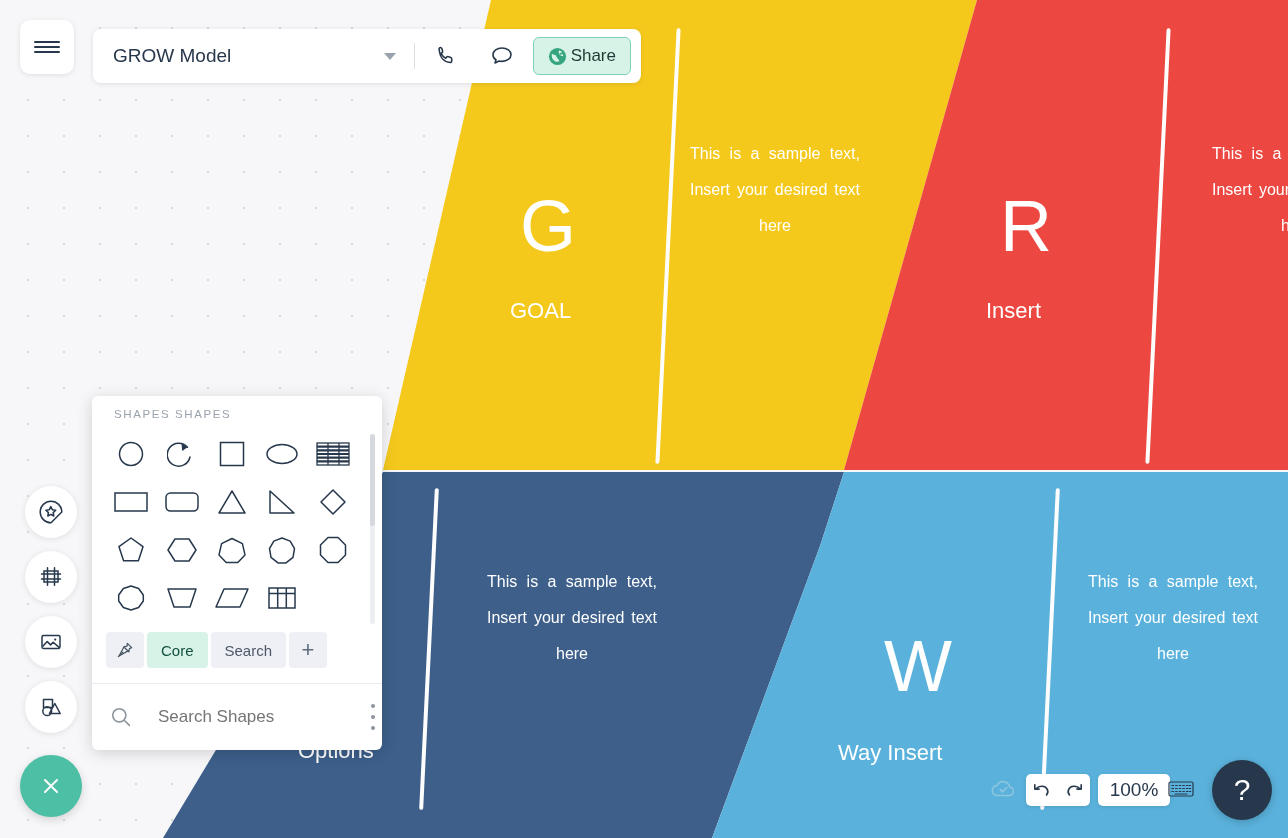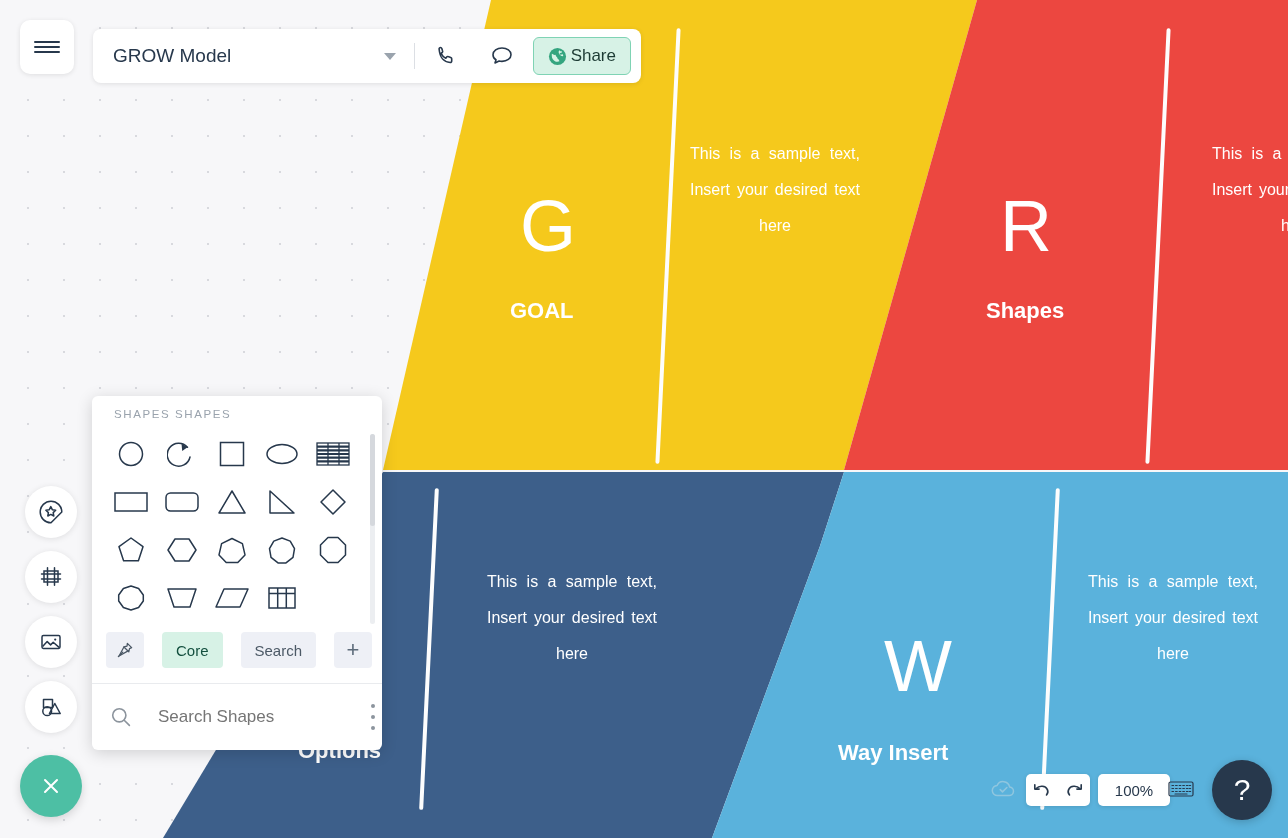--- a/index.html
+++ b/index.html
@@ -42,21 +42,21 @@
   #divider-goal{left:666px;top:28px;width:4px;height:436px;transform:rotate(2.8deg);}
   #divider-reality{left:1156px;top:28px;width:4px;height:436px;transform:rotate(2.8deg);}
   #divider-options{left:427px;top:488px;width:4px;height:322px;transform:rotate(2.8deg);}
   #divider-way{left:1048px;top:488px;width:4px;height:322px;transform:rotate(2.8deg);}
 
   .quad-letter{
     position:absolute;color:#ffffff;font-size:72px;font-weight:400;
     line-height:1;letter-spacing:1px;
   }
   .quad-title{
-    position:absolute;color:#ffffff;font-size:22px;font-weight:700;white-space:nowrap;text-align:center;
+    position:absolute;color:#ffffff;font-size:22px;font-weight:400;white-space:nowrap;text-align:center;
   }
   .quad-body{
     position:absolute;color:#ffffff;font-size:16px;line-height:36px;
     text-align:justify;text-align-last:center;width:170px;
   }
   #letter-g{left:520px;top:190px;}
   #title-goal{left:510px;top:298px;}
   #body-goal{left:690px;top:136px;}
   #letter-r{left:1000px;top:190px;}
   #title-reality{left:986px;top:298px;}
@@ -131,21 +131,21 @@
   }
   .shape-cell{
     height:44px;display:flex;align-items:center;justify-content:center;cursor:pointer;
   }
   #shapes-scrollbar-track{
     position:absolute;right:7px;top:38px;width:5px;height:190px;background:#eceef1;border-radius:3px;
   }
   #shapes-scrollbar-thumb{
     position:absolute;right:7px;top:38px;width:5px;height:92px;background:#d5d8dd;border-radius:3px;cursor:pointer;
   }
-  #tab-row{position:absolute;left:14px;top:236px;display:flex;gap:18px;align-items:flex-end;}
+  #tab-row{position:absolute;left:14px;top:236px;display:flex;gap:3px;align-items:flex-end;}
   .tab-btn{
     height:36px;border-radius:4px;background:#eef0f6;display:flex;align-items:center;justify-content:center;
     padding:0 14px;font-size:15px;color:#4c5966;cursor:pointer;
   }
   #tab-pin{width:38px;padding:0;}
   #tab-core{background:#d7f2e6;color:#14503f;}
   #tab-add{width:38px;padding:0;font-size:22px;color:#5d6b7a;}
   #panel-divider{position:absolute;left:0;top:287px;width:290px;height:1px;background:#e9ebee;}
   #search-row{position:absolute;left:0;top:288px;width:290px;height:66px;display:flex;align-items:center;padding-left:18px;}
   #search-input{
@@ -162,21 +162,21 @@
   
   #cloud-status{position:absolute;left:990px;top:778px;cursor:default;}
   #undo-redo{
     position:absolute;left:1026px;top:774px;height:32px;width:64px;background:#fff;border-radius:5px;
     box-shadow:0 1px 4px rgba(0,0,0,.12);display:flex;align-items:center;justify-content:space-around;
   }
   .ur-btn{cursor:pointer;display:flex;align-items:center;justify-content:center;width:28px;height:28px;}
   #zoom-box{
     position:absolute;left:1098px;top:774px;height:32px;min-width:56px;background:#fff;border-radius:5px;
     box-shadow:0 1px 4px rgba(0,0,0,.12);display:flex;align-items:center;justify-content:center;
-    font-size:15px;color:#27384c;padding:0 8px;cursor:pointer;
+    font-size:19px;color:#27384c;padding:0 8px;cursor:pointer;
   }
   #keyboard-icon{position:absolute;left:1168px;top:780px;cursor:pointer;}
   #help-fab{
     position:absolute;left:1212px;top:760px;width:60px;height:60px;border-radius:50%;
     background:#27384c;display:flex;align-items:center;justify-content:center;
     color:#fff;font-size:30px;cursor:pointer;box-shadow:0 2px 8px rgba(0,0,0,.2);
   }
   svg{display:block;}
 </style>
 </head>
@@ -192,21 +192,21 @@
 <div class="divider-line" id="divider-goal"></div>
 <div class="divider-line" id="divider-reality"></div>
 <div class="divider-line" id="divider-options"></div>
 <div class="divider-line" id="divider-way"></div>
 
 <div class="quad-letter" id="letter-g">G</div>
 <div class="quad-title" id="title-goal">GOAL</div>
 <div class="quad-body" id="body-goal">This is a sample text, Insert your desired text here</div>
 
 <div class="quad-letter" id="letter-r">R</div>
-<div class="quad-title" id="title-reality">Shapes</div>
+<div class="quad-title" id="title-reality">Insert</div>
 <div class="quad-body" id="body-reality">This is a sample text, Insert your desired text here</div>
 
 <div class="quad-letter" id="letter-o">O</div>
 <div class="quad-title" id="title-options">Options</div>
 <div class="quad-body" id="body-options">This is a sample text, Insert your desired text here</div>
 
 <div class="quad-letter" id="letter-w">W</div>
 <div class="quad-title" id="title-way">Way Insert</div>
 <div class="quad-body" id="body-way">This is a sample text, Insert your desired text here</div>
 

